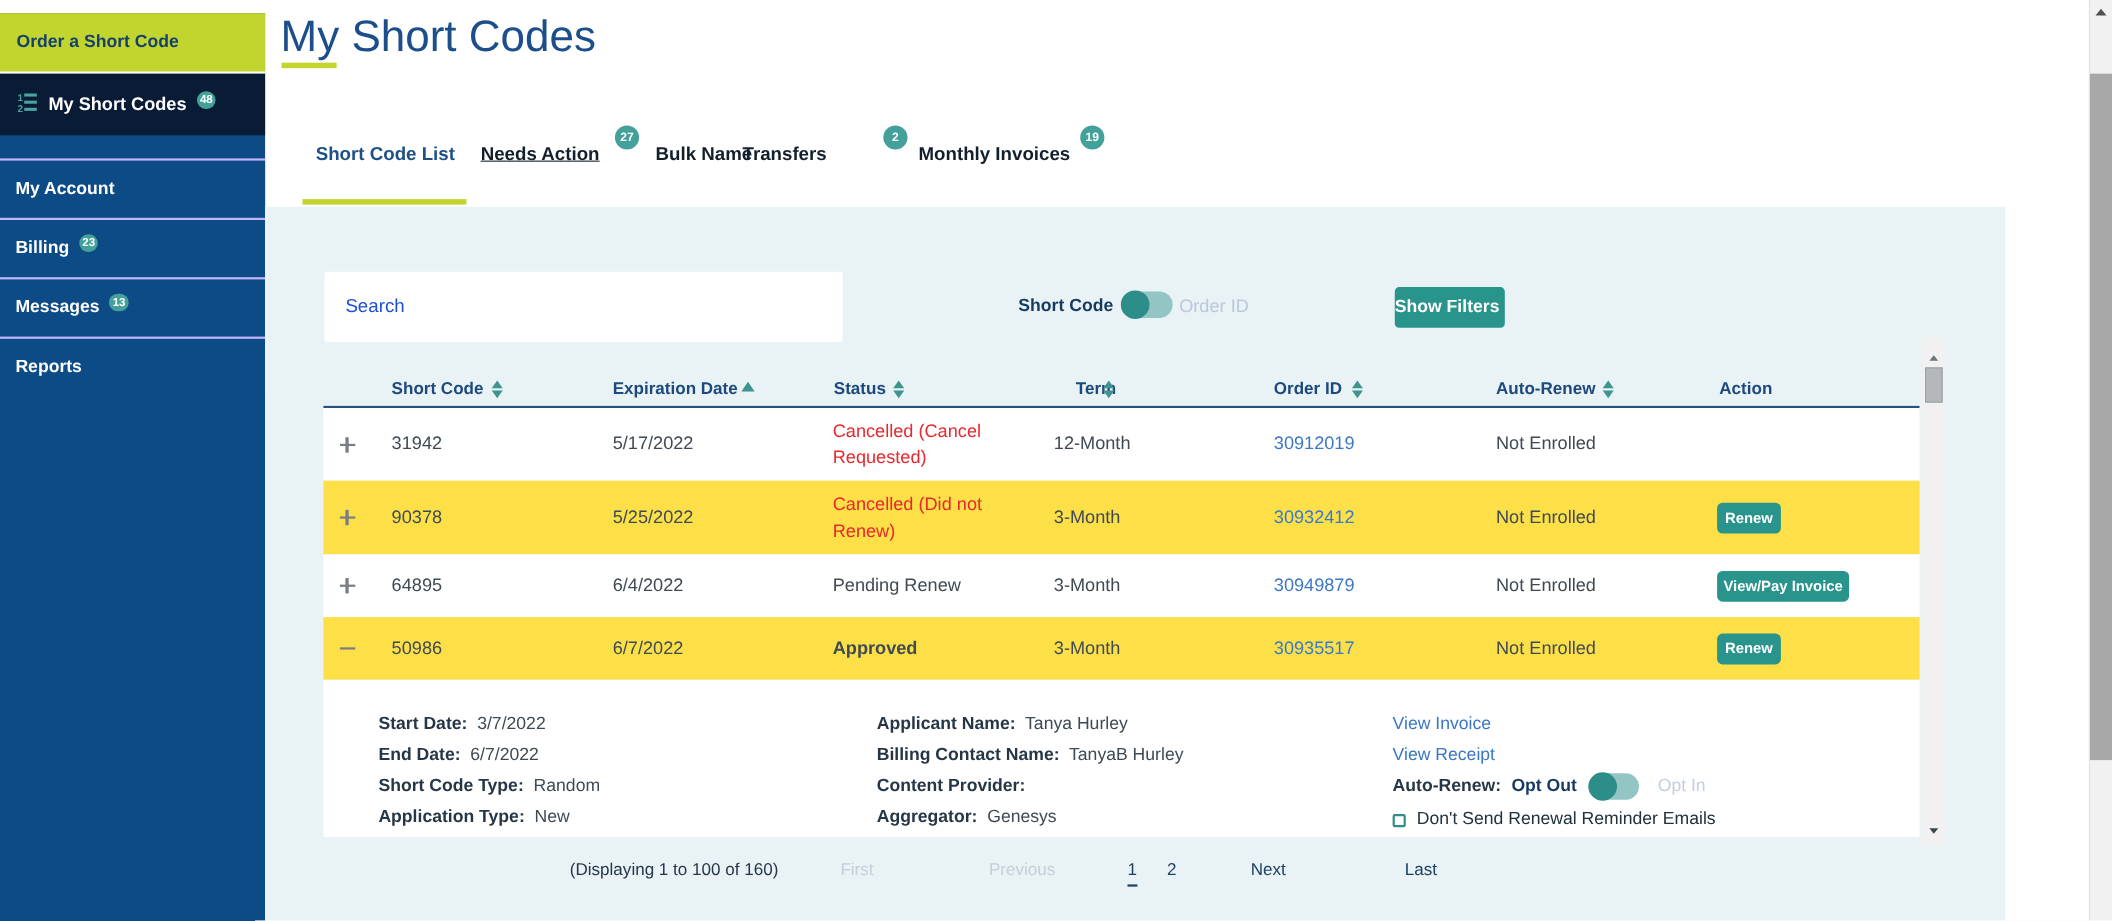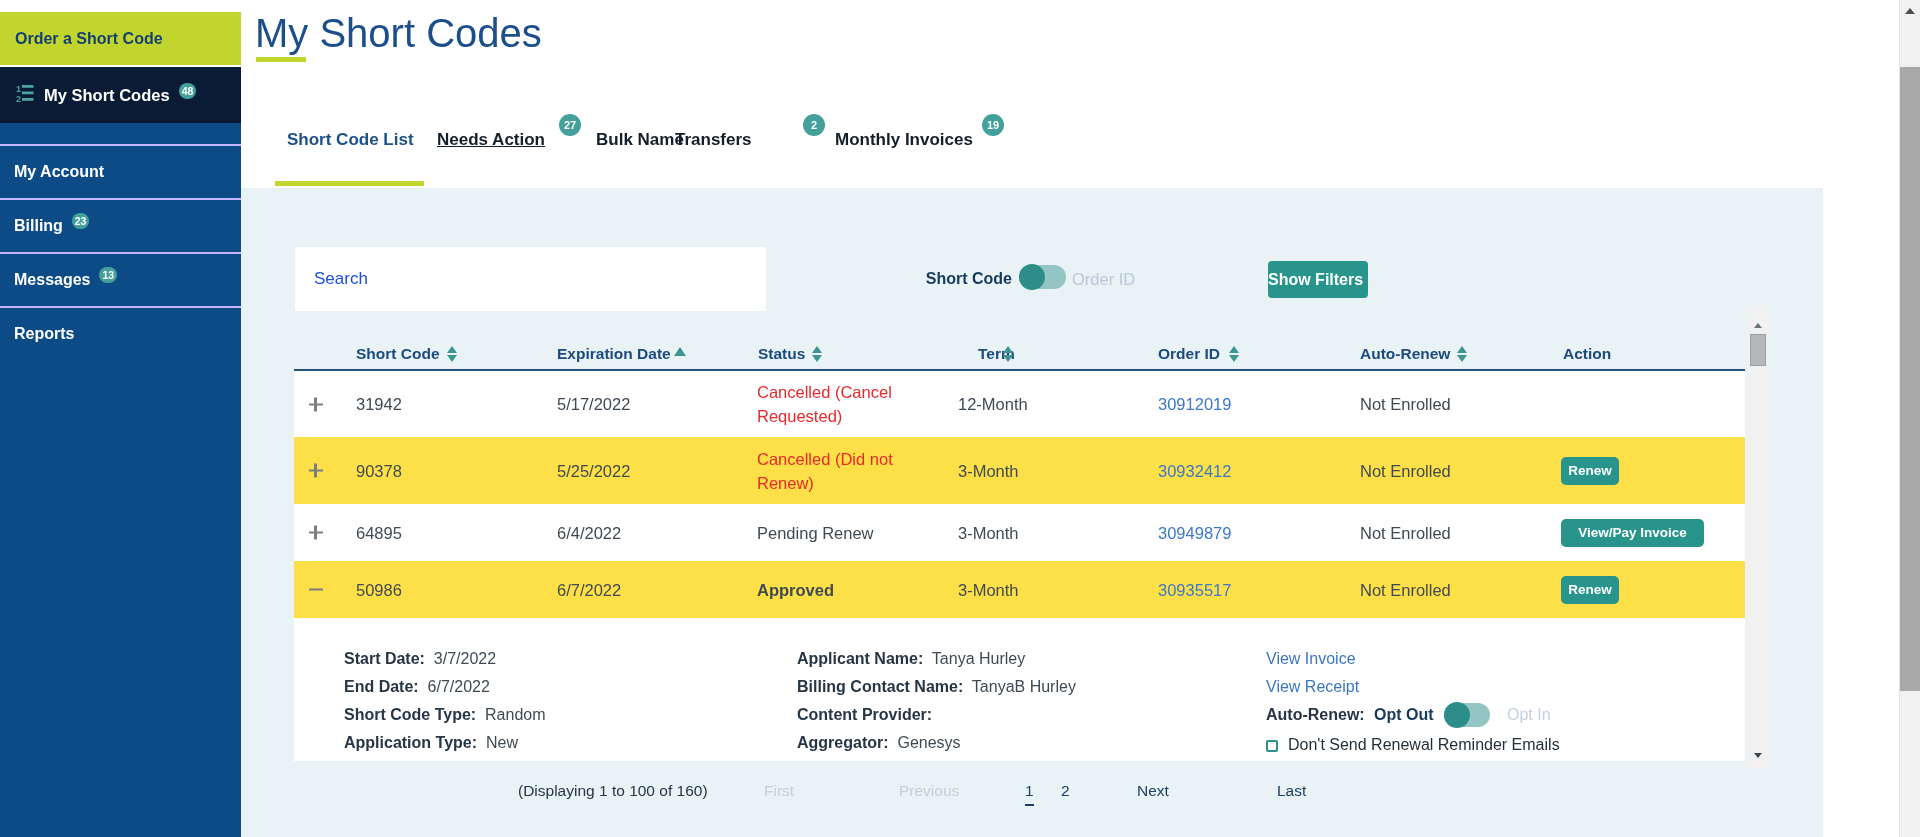--- a/index.html
+++ b/index.html
@@ -167,21 +167,21 @@
     <div class="btn" style="width:58px;">Renew</div>
   </div>
   <div class="row wht" style="top:504px; height:57px;">
     <div class="plus p"></div>
     <div class="cell" style="left:62px;">64895</div>
     <div class="cell" style="left:263px;">6/4/2022</div>
     <div class="cell" style="left:463px;">Pending Renew</div>
     <div class="cell" style="left:664px;">3-Month</div>
     <div class="cell link" style="left:864px;">30949879</div>
     <div class="cell" style="left:1066px;">Not Enrolled</div>
-    <div class="btn" style="width:143px;">View/Pay Invoice</div>
+    <div class="btn" style="width:120px;">View/Pay Invoice</div>
   </div>
   <div class="row alt" style="top:561px; height:57px;">
     <div class="plus"></div>
     <div class="cell" style="left:62px;">50986</div>
     <div class="cell" style="left:263px;">6/7/2022</div>
     <div class="cell" style="left:463px;font-weight:bold;">Approved</div>
     <div class="cell" style="left:664px;">3-Month</div>
     <div class="cell link" style="left:864px;">30935517</div>
     <div class="cell" style="left:1066px;">Not Enrolled</div>
     <div class="btn" style="width:58px;">Renew</div>

